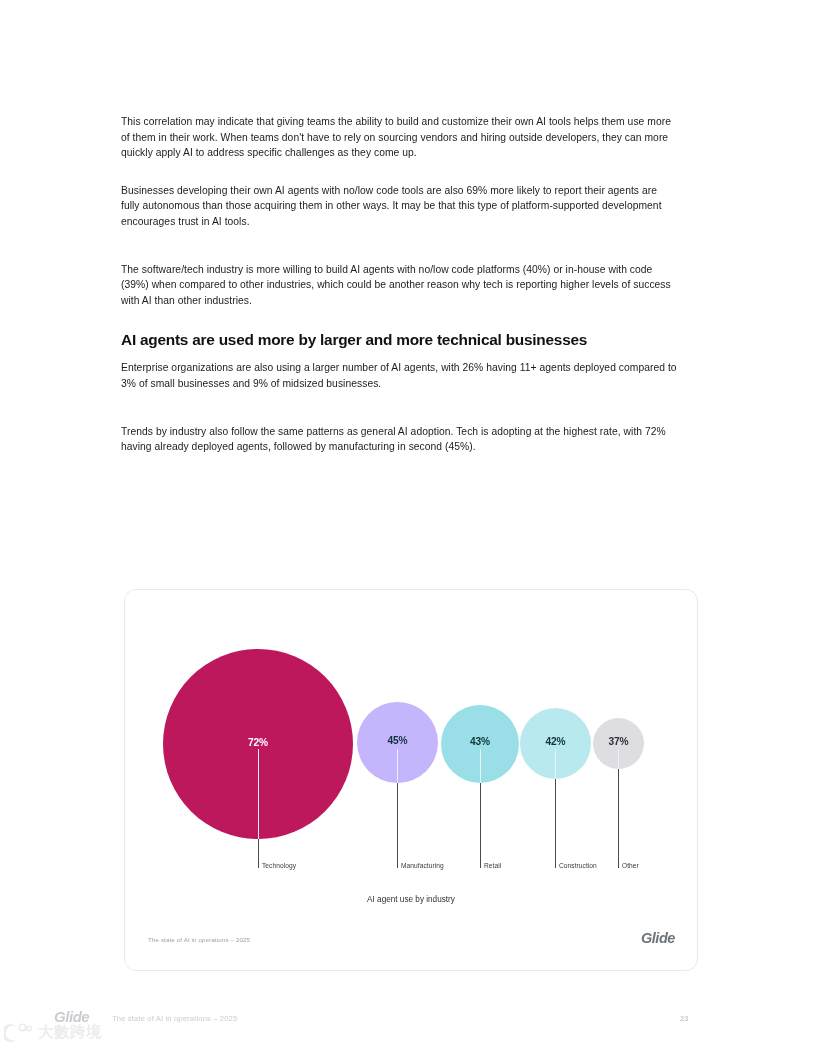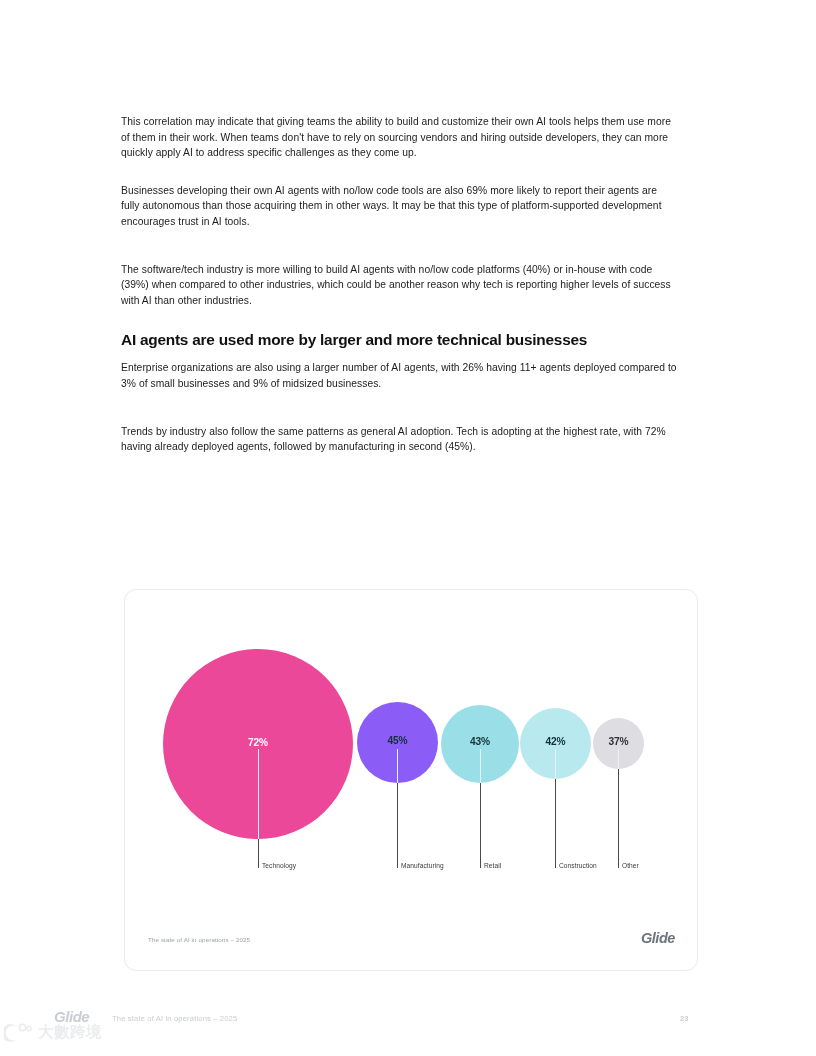--- a/index.html
+++ b/index.html
@@ -223,28 +223,28 @@
 
 
     <p class="para last">Trends by industry also follow the same patterns as general AI adoption. Tech is adopting at the highest rate, with 72% having already deployed agents, followed by manufacturing in second (45%).</p>
   </div>
 
   <div class="chart-card">
 
 
     <div class="plot">
 
-      <div class="bubble" style="left:38px; top:59px; width:190px; height:190px; background:#ec4899;">
+      <div class="bubble" style="left:38px; top:59px; width:190px; height:190px; background:#be185d;">
         <div class="val" style="top:88px; color:#ffffff;">72%</div>
       </div>
       <div class="stem light" style="left:133px; top:159px; height:90px;"></div>
       <div class="stem" style="left:133px; top:249px; height:29px;"></div>
       <div class="cat-label" style="left:137px; top:272px;">Technology</div>
 
-      <div class="bubble" style="left:232px; top:112px; width:81px; height:81px; background:#8b5cf6;">
+      <div class="bubble" style="left:232px; top:112px; width:81px; height:81px; background:#c4b5fd;">
         <div class="val" style="top:33px; color:#123238;">45%</div>
       </div>
       <div class="stem light" style="left:272px; top:159px; height:34px;"></div>
       <div class="stem" style="left:272px; top:193px; height:85px;"></div>
       <div class="cat-label" style="left:276px; top:272px;">Manufacturing</div>
 
       <div class="bubble" style="left:316px; top:115px; width:78px; height:78px; background:#9adfe7;">
         <div class="val" style="top:31px; color:#123238;">43%</div>
       </div>
       <div class="stem light" style="left:355px; top:159px; height:34px;"></div>
@@ -260,20 +260,21 @@
 
       <div class="bubble" style="left:468px; top:128px; width:51px; height:51px; background:#dedde2;">
         <div class="val" style="top:18px; color:#2f2f35;">37%</div>
       </div>
       <div class="stem light" style="left:493px; top:159px; height:20px;"></div>
       <div class="stem" style="left:493px; top:179px; height:99px;"></div>
       <div class="cat-label" style="left:497px; top:272px;">Other</div>
 
     </div>
 
+    <div class="axis-caption">AI agent use by industry</div>
 
     <div class="card-footnote">The state of AI in operations – 2025</div>
 
     <div class="card-brand">Glide</div>
   </div>
 
   <div class="page-footer">
     <div class="footer-brand">Glide</div>
     <div class="footer-text">The state of AI in operations – 2025</div>
     <div class="footer-page-no">23</div>

